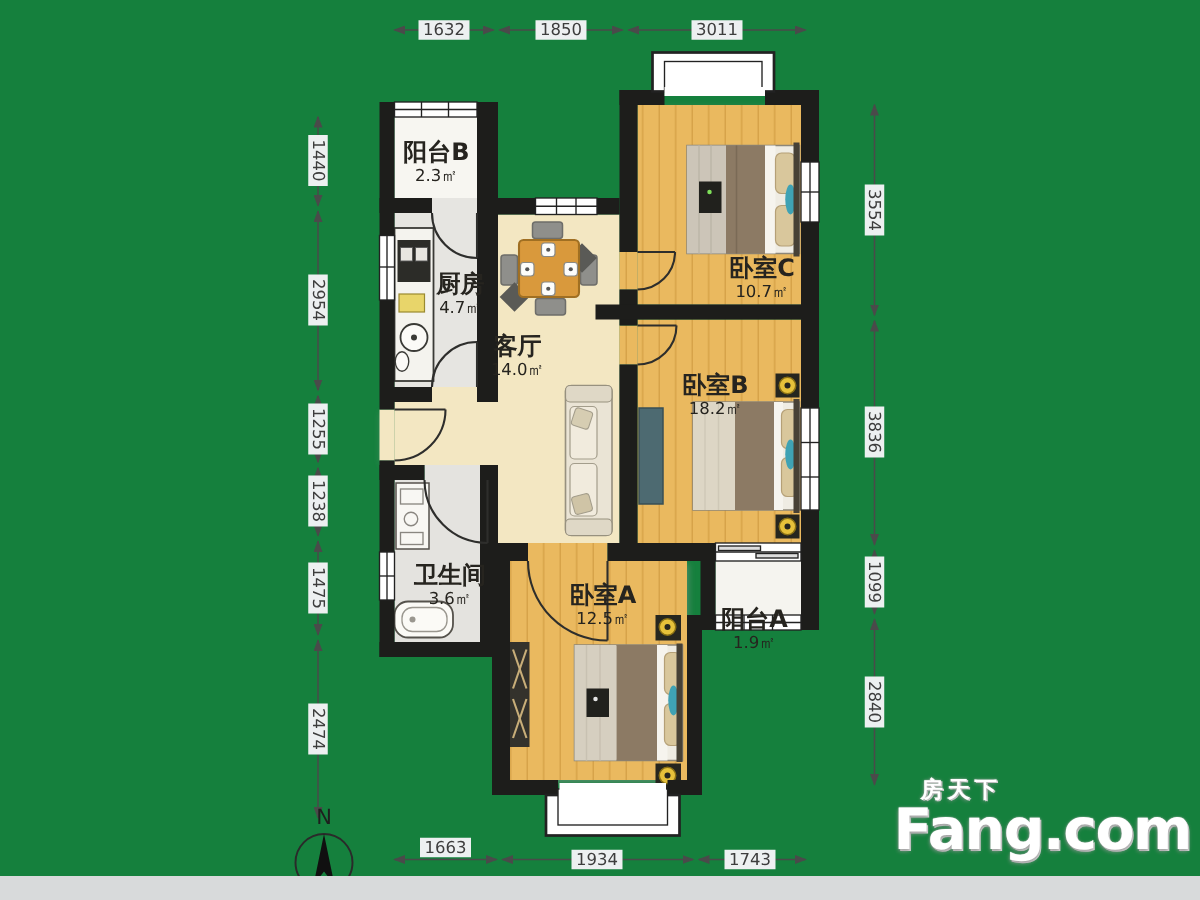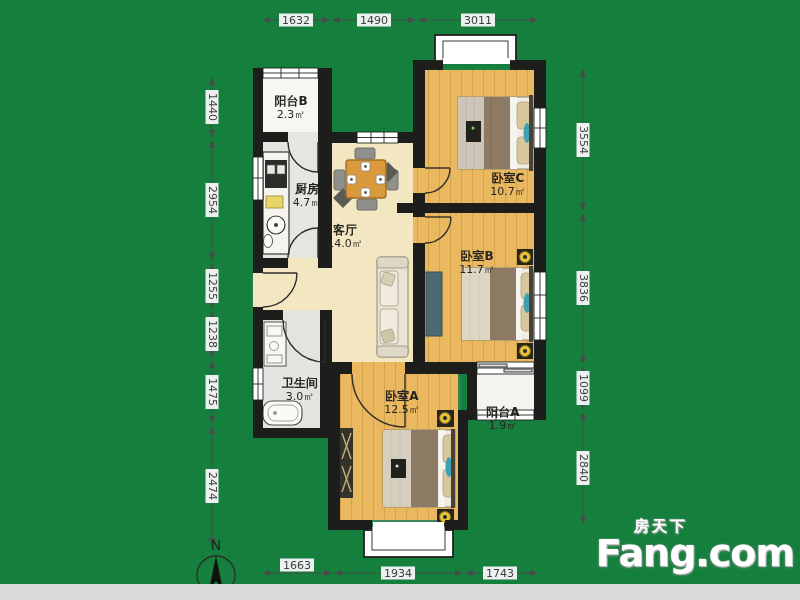--- a/index.html
+++ b/index.html
@@ -11,31 +11,31 @@
   .stage svg{position:absolute;left:0;top:0;}
   .dim{
     position:absolute;font-size:11px;color:#3d3d3d;background:#edf0f1;
     padding:0 3px;transform:translate(-50%,-50%);white-space:nowrap;z-index:3;
   }
   .dim.v{transform:translate(-50%,-50%) rotate(90deg);}
   .room-label{
     position:absolute;transform:translate(-50%,-50%);text-align:center;
     color:#26241f;line-height:1.2;z-index:3;white-space:nowrap;
   }
-  .room-label .nm{font-size:12px;font-weight:700;}
+  .room-label .nm{font-size:16px;font-weight:700;}
   .room-label .ar{font-size:11px;font-weight:400;}
   .north-n{
     position:absolute;left:216px;top:545px;transform:translate(-50%,-50%);
     font-size:14px;color:#1e1e1e;z-index:3;
   }
   .brand{
     position:absolute;right:6px;bottom:12px;color:#fff;text-align:left;z-index:4;
     text-shadow:0 1px 3px rgba(150,150,150,.95),0 0 1px #cfcfcf,1px 1px 0 #d8d8d8;
   }
-  .brand .cn{font-size:15px;font-weight:700;margin-left:38px;letter-spacing:3px;line-height:1;}
+  .brand .cn{font-size:15px;font-weight:700;margin-left:18px;letter-spacing:3px;line-height:1;}
   .brand .en{font-size:38px;font-weight:800;letter-spacing:-1px;line-height:1.0;}
 </style>
 </head>
 <body>
 
 <div class="stage">
 
 <svg width="800" height="600" viewBox="0 0 800 600">
   <defs>
     <pattern id="wood" width="11" height="40" patternUnits="userSpaceOnUse">
@@ -359,21 +359,21 @@
   </g>
 
   <g>
     <rect x="0" y="591" width="800" height="9" fill="#242424"></rect>
     <rect x="352" y="591" width="75" height="9" fill="#4e4e4c"></rect>
     <rect x="500" y="592" width="18" height="8" fill="#3a3a38"></rect>
   </g>
 </svg>
 
   <span class="dim" style="left:296px;top:20px">1632</span>
-  <span class="dim" style="left:374px;top:20px">1490</span>
+  <span class="dim" style="left:374px;top:20px">1850</span>
   <span class="dim" style="left:478px;top:20px">3011</span>
 
   <span class="dim" style="left:297px;top:565px">1663</span>
   <span class="dim" style="left:398px;top:573px">1934</span>
   <span class="dim" style="left:500px;top:573px">1743</span>
 
   <span class="dim v" style="left:212px;top:107px">1440</span>
   <span class="dim v" style="left:212px;top:200px">2954</span>
   <span class="dim v" style="left:212px;top:286px">1255</span>
   <span class="dim v" style="left:212px;top:334px">1238</span>
@@ -396,25 +396,25 @@
   <div class="room-label" style="left:345px;top:237px">
     <div class="nm">客厅</div>
       <div class="ar">14.0㎡</div>
   </div>
   <div class="room-label" style="left:508px;top:185px">
     <div class="nm">卧室C</div>
       <div class="ar">10.7㎡</div>
   </div>
   <div class="room-label" style="left:477px;top:263px">
     <div class="nm">卧室B</div>
-      <div class="ar">11.7㎡</div>
+      <div class="ar">18.2㎡</div>
   </div>
   <div class="room-label" style="left:300px;top:390px">
     <div class="nm">卫生间</div>
-      <div class="ar">3.0㎡</div>
+      <div class="ar">3.6㎡</div>
   </div>
   <div class="room-label" style="left:402px;top:403px">
     <div class="nm">卧室A</div>
       <div class="ar">12.5㎡</div>
   </div>
   <div class="room-label" style="left:503px;top:419px">
     <div class="nm">阳台A</div>
       <div class="ar">1.9㎡</div>
   </div>
 

